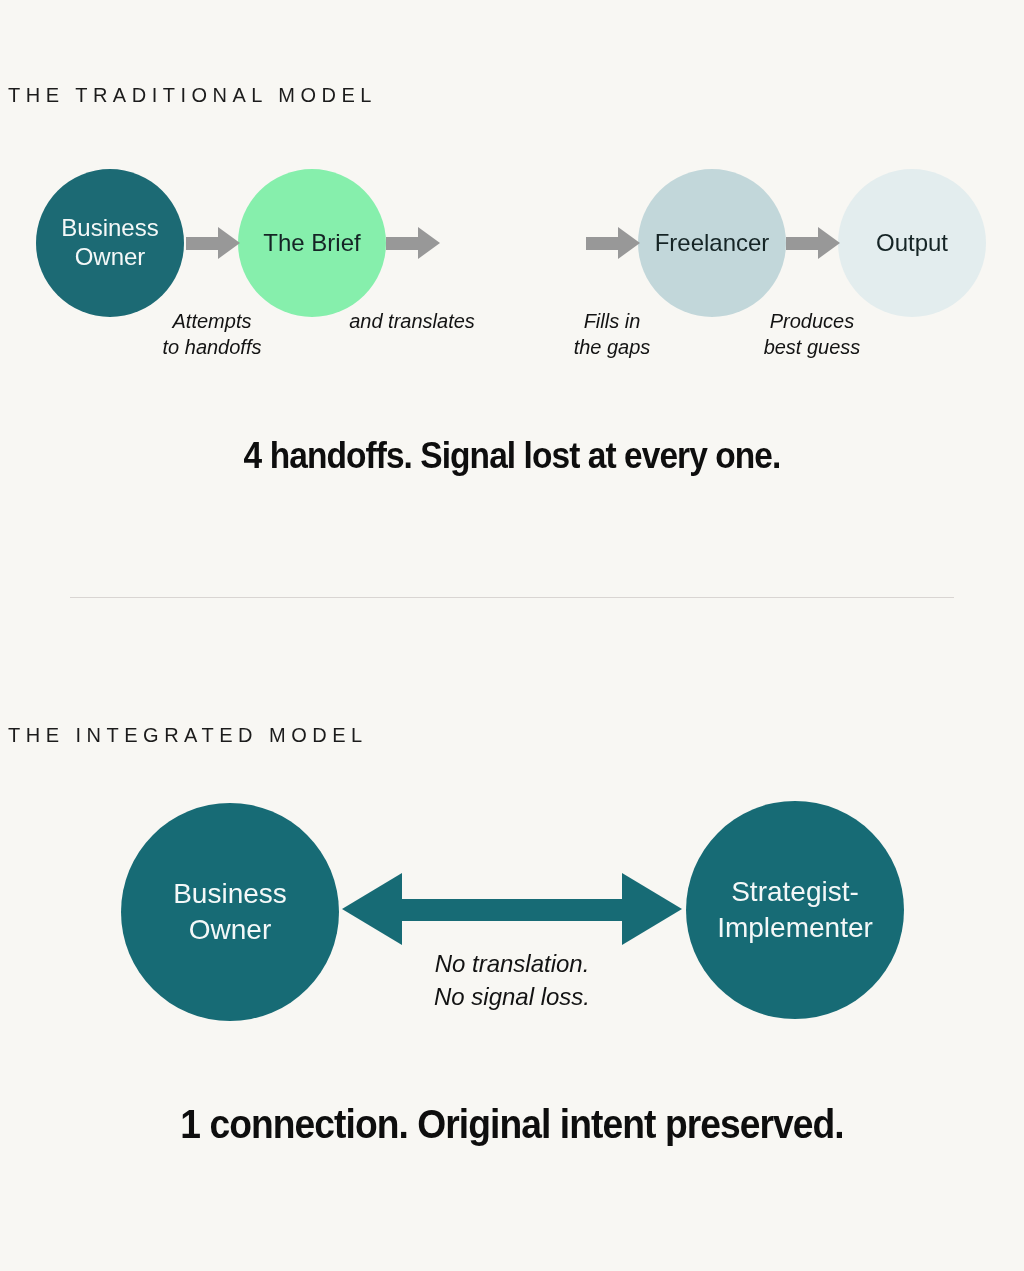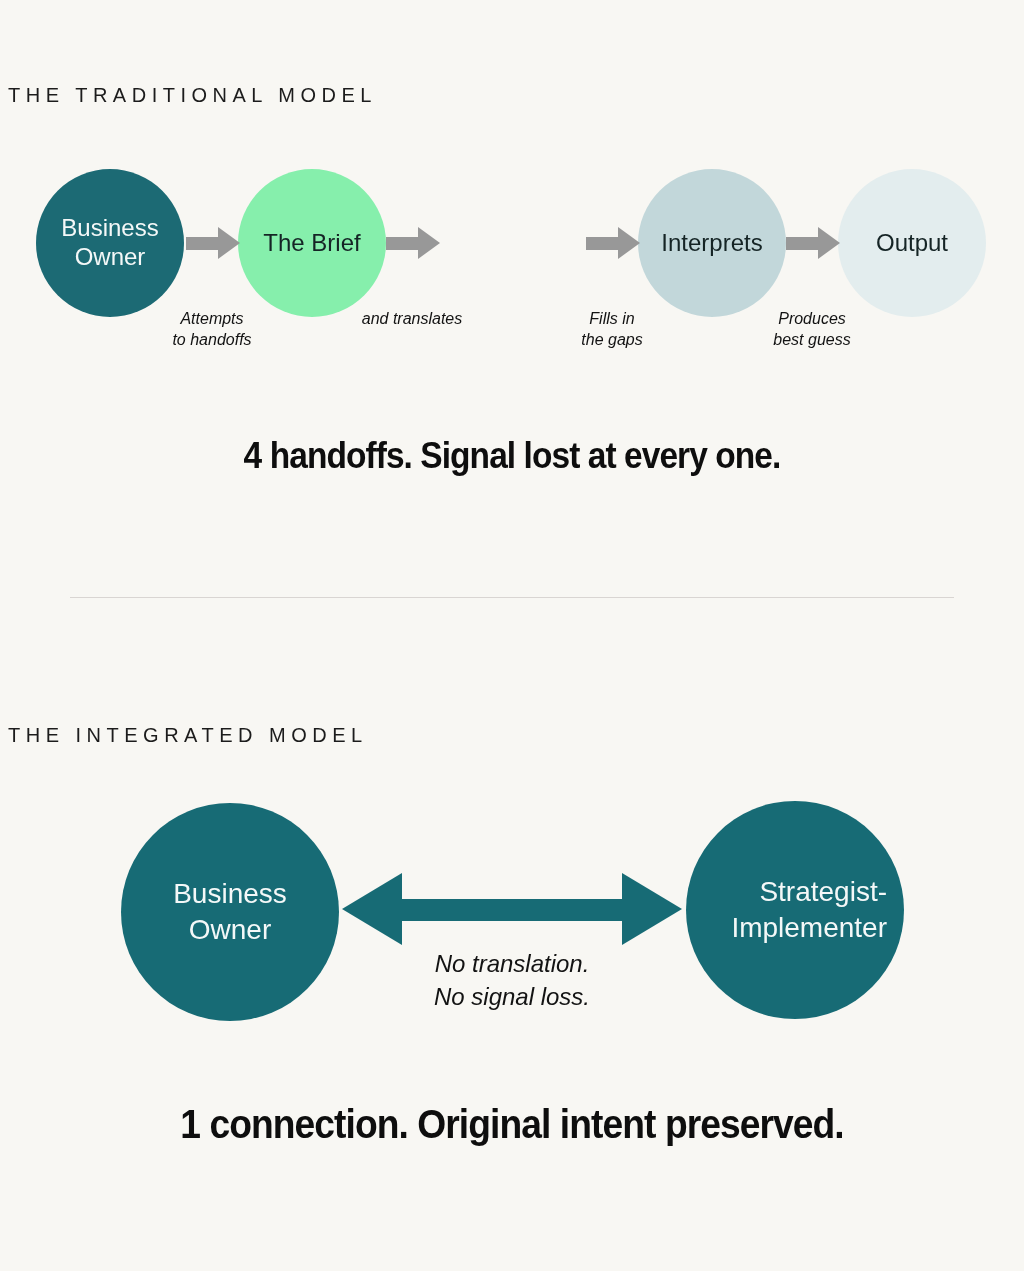--- a/index.html
+++ b/index.html
@@ -67,21 +67,21 @@
   #arrow-t1-shaft { left: 386px; } #arrow-t1-head { left: 418px; }
   #arrow-t2-shaft { left: 586px; } #arrow-t2-head { left: 618px; }
   #arrow-t3-shaft { left: 786px; } #arrow-t3-head { left: 818px; }
 
   .caption {
     position: absolute;
     top: 308px;
     width: 200px;
     text-align: center;
     font-style: italic;
-    font-size: 16px;
+    font-size: 20px;
     line-height: 1.32;
     color: #131313;
   }
   #caption-0 { left: 112px; }
   #caption-1 { left: 312px; }
   #caption-2 { left: 512px; }
   #caption-3 { left: 712px; }
 
   .summary {
     position: absolute;
@@ -106,21 +106,21 @@
     border: 0;
   }
 
   .node-bottom {
     font-size: 28px;
     line-height: 1.28;
   }
   #node-i0 { left: 121px; top: 803px; width: 218px; height: 218px; }
   #node-i0 .node-label { width: 152px; }
   #node-i1 { left: 686px; top: 801px; width: 218px; height: 218px; }
-  #node-i1 .node-label { width: 184px; text-align: right; }
+  #node-i1 .node-label { width: 184px; }
 
   .darrow-shaft {
     position: absolute;
     left: 400px; top: 899px;
     width: 224px; height: 22px;
   }
   .darrow-head-left {
     position: absolute;
     left: 342px; top: 873px;
     width: 0; height: 0;
@@ -157,21 +157,21 @@
 
   <h2 class="section-title" id="title-traditional">THE TRADITIONAL MODEL</h2>
 
   <div class="node node-top" id="node-t0" style="background-color: rgb(28, 106, 116); color: rgb(244, 248, 248);">
     <span class="node-label">Business Owner</span>
   </div>
   <div class="node node-top" id="node-t1" style="background-color: #86efac; color: rgb(21, 36, 37);">
     <span class="node-label">The Brief</span>
   </div>
   <div class="node node-top" id="node-t3" style="background-color: rgb(194, 215, 218); color: rgb(21, 36, 37);">
-    <span class="node-label">Interprets</span>
+    <span class="node-label">Freelancer</span>
   </div>
   <div class="node node-top" id="node-t4" style="background-color: rgb(227, 237, 238); color: rgb(21, 36, 37);">
     <span class="node-label">Output</span>
   </div>
 
   <div class="harrow-shaft" id="arrow-t0-shaft" style="background-color: rgb(152, 152, 152);"></div>
   <div class="harrow-head" id="arrow-t0-head" style="border-left-color: rgb(152, 152, 152);"></div>
   <div class="harrow-shaft" id="arrow-t1-shaft" style="background-color: rgb(152, 152, 152);"></div>
   <div class="harrow-head" id="arrow-t1-head" style="border-left-color: rgb(152, 152, 152);"></div>
   <div class="harrow-shaft" id="arrow-t2-shaft" style="background-color: rgb(152, 152, 152);"></div>

